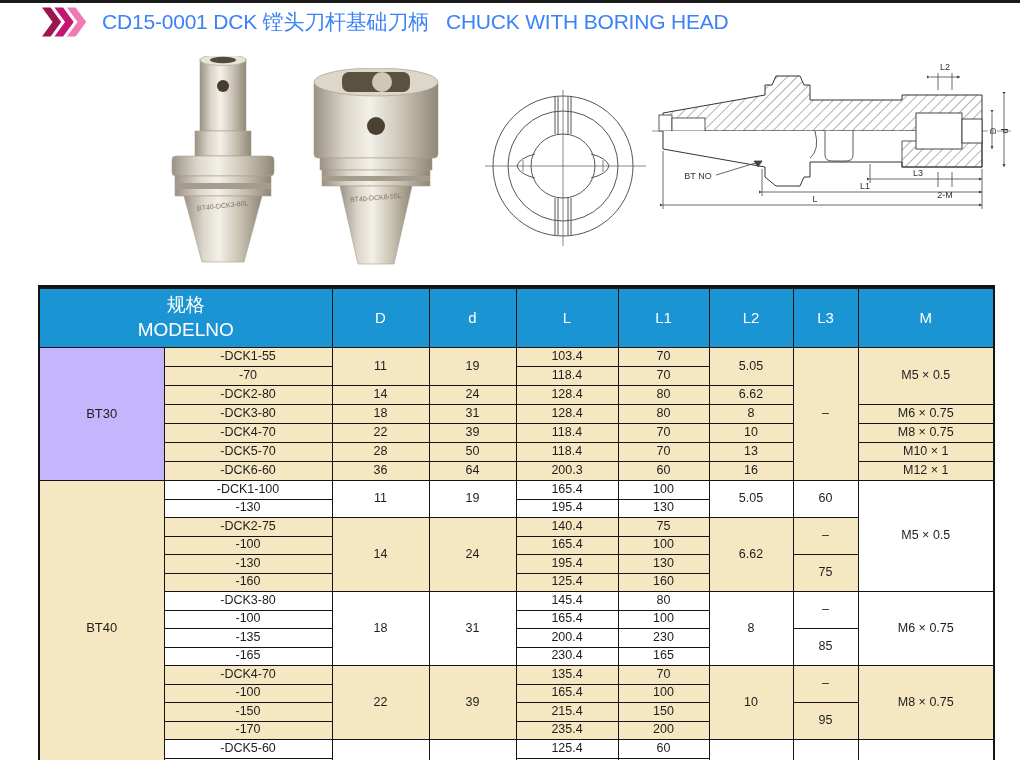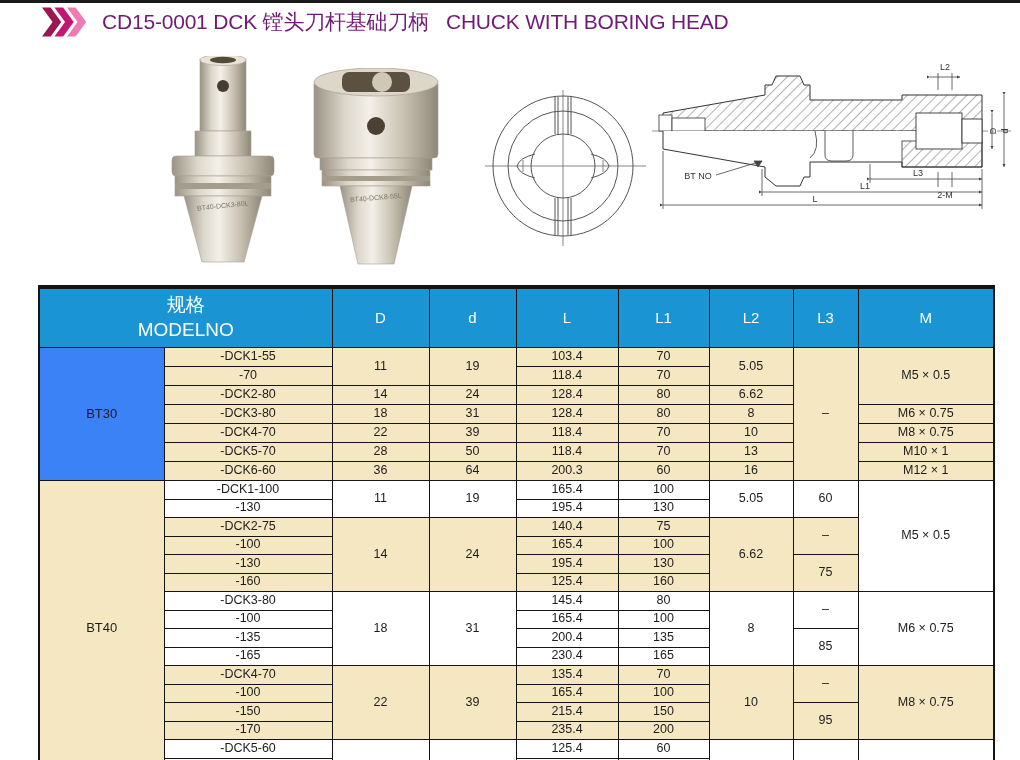--- a/index.html
+++ b/index.html
@@ -1,42 +1,42 @@
 <!DOCTYPE html>
 <html style="--hdr: #1a94d3; --tan: #f5e7c2; --bdr: #141414;"><head>
 <meta charset="utf-8">
 <style>
   html,body{margin:0;padding:0;}
   .page{position:relative;width:1020px;height:760px;background:#ffffff;overflow:hidden;
         font-family:"Liberation Sans", sans-serif;}
   .toprule{position:absolute;left:0;top:0;width:1020px;height:3px;background:#1a1a1a;}
   .hdr{position:absolute;left:42px;top:7px;display:flex;align-items:center;gap:12px;}
   .chev{width:48px;height:30px;flex:0 0 auto;}
-  .title{font-size:21px;color:#701a75;letter-spacing:-0.2px;white-space:pre;margin:0;font-weight:500;}
+  .title{font-size:21px;color:#3b82f6;letter-spacing:-0.2px;white-space:pre;margin:0;font-weight:500;}
 
   .photo{position:absolute;}
   .drawing{position:absolute;}
   .dwg-line{stroke:#555;stroke-width:1;fill:none;}
   .dim{stroke:#444;stroke-width:0.8;fill:none;}
   .dim-t{font-size:9px;fill:#333;}
 
   .tblwrap{position:absolute;left:38px;top:285px;}
   table{border-collapse:collapse;table-layout:fixed;width:955px;
         border:2px solid var(--bdr,#111);border-top:4px solid var(--bdr,#111);}
   col.c0{width:125px}col.c1{width:168px}col.c2{width:97px}col.c3{width:87px}
   col.c4{width:102px}col.c5{width:91px}col.c6{width:84px}col.c7{width:65px}col.c8{width:136px}
   th,td{border:1px solid var(--bdr,#111);padding:0;text-align:center;vertical-align:middle;
         font-size:12.5px;color:#1d1d1d;overflow:hidden;line-height:1.1;}
   thead th{background:var(--hdr,#1a94d3);color:#fff;font-size:15px;height:58px;font-weight:400;}
   thead .zh{font-size:19px;line-height:1.3;}
   tr.sec0{height:19px;} tr.sec1{height:18.5px;}
   tr.tone-tan td{background:var(--tan,#f5e7c2);}
   tr.tone-white td{background:#ffffff;}
   td.group-cell{font-size:13px;}
-  td.group-cell.tone-white{background:#3b82f6;}
+  td.group-cell.tone-white{background:#c4b5fd;}
   td.group-cell.tone-tan{background:var(--tan,#f5e7c2);}
 </style>
 </head>
 <body>
 
 <div class="page">
 
   <div class="toprule"></div>
 
   <div class="hdr">
@@ -303,21 +303,21 @@
             <td rowspan="4">M6 × 0.75</td>
           </tr>
           <tr class="sec1 tone-white">
             <td class="model-cell">-100</td>
             <td>165.4</td>
             <td>100</td>
           </tr>
           <tr class="sec1 tone-white">
             <td class="model-cell">-135</td>
             <td>200.4</td>
-            <td>135</td>
+            <td>230</td>
             <td rowspan="2">85</td>
           </tr>
           <tr class="sec1 tone-white">
             <td class="model-cell">-165</td>
             <td>230.4</td>
             <td>165</td>
           </tr>
           <tr class="sec1 tone-tan">
             <td class="model-cell">-DCK4-70</td>
             <td rowspan="4">22</td>

